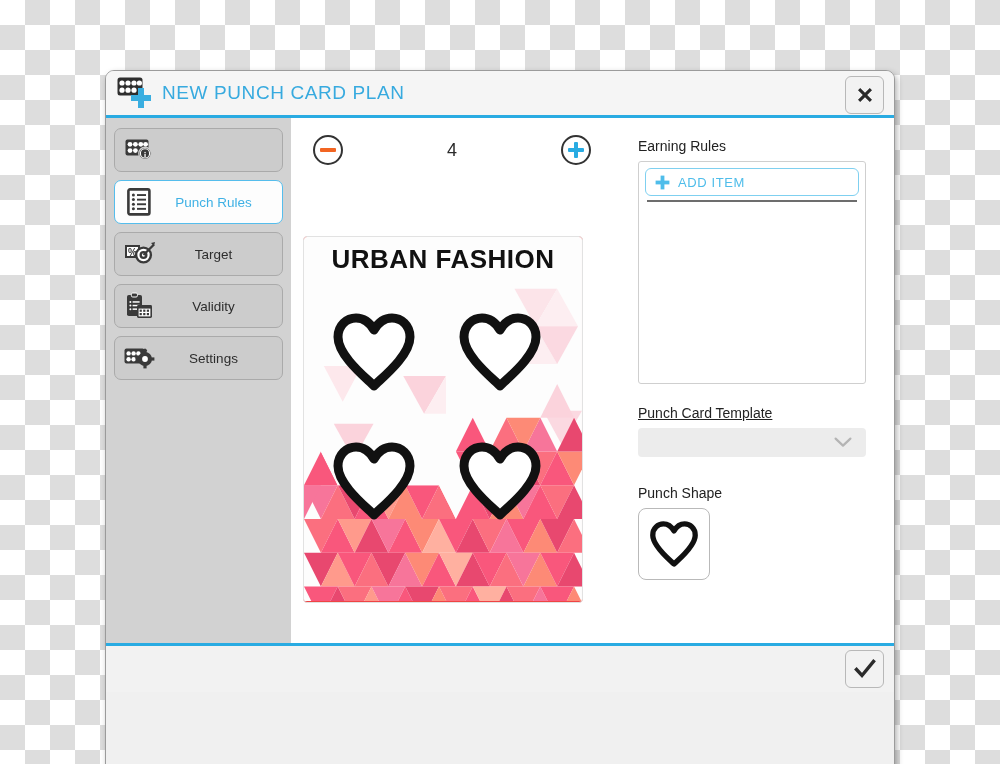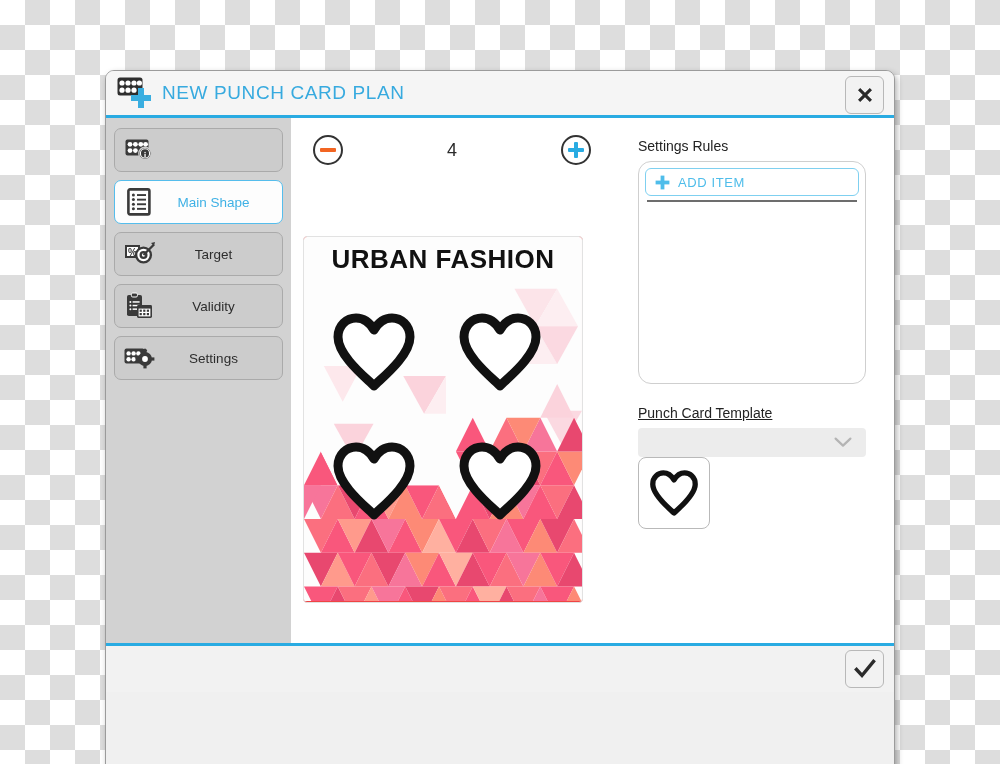--- a/index.html
+++ b/index.html
@@ -201,21 +201,21 @@
     font-size: 14px;
     color: #222222;
     margin-bottom: 7px;
     font-family: "Liberation Sans", sans-serif;
   }
   #earning-box {
     width: 228px;
     height: 223px;
     background: #ffffff;
     border: 1px solid #cfcfcf;
-    border-radius: 13px;
+    border-radius: 3px;
     padding: 6px 6px 0 6px;
   }
   #add-item-btn {
     height: 28px;
     border: 1px solid #7fd0f0;
     border-radius: 6px;
     display: flex;
     align-items: center;
     padding-left: 9px;
     background: #ffffff;
@@ -349,21 +349,21 @@
               <circle cx="6.4" cy="7" r="1.5" fill="#3a3a3a"></circle>
               <rect x="10" y="6.1" width="9" height="1.9" fill="#3a3a3a"></rect>
               <circle cx="6.4" cy="11.6" r="1.5" fill="#3a3a3a"></circle>
               <rect x="10" y="10.7" width="9" height="1.9" fill="#3a3a3a"></rect>
               <circle cx="6.4" cy="16.2" r="1.5" fill="#3a3a3a"></circle>
               <rect x="10" y="15.3" width="9" height="1.9" fill="#3a3a3a"></rect>
               <circle cx="6.4" cy="20.8" r="1.5" fill="#3a3a3a"></circle>
               <rect x="10" y="19.9" width="9" height="1.9" fill="#3a3a3a"></rect>
             </svg>
           </span>
-          <span class="nav-label">Main Shape</span>
+          <span class="nav-label">Punch Rules</span>
         </div>
 
         <div class="nav-item">
           <span class="nav-icon">
             <svg width="32" height="26" viewBox="0 0 32 26">
               <rect x="1" y="4" width="15" height="13" fill="#3a3a3a"></rect>
               <rect x="3" y="6" width="11" height="9" fill="#ffffff"></rect>
               <text x="4" y="14.5" font-size="10" font-weight="bold" fill="#3a3a3a" font-family="Liberation Sans, sans-serif">%</text>
               <circle cx="19.5" cy="14" r="8.6" fill="#3a3a3a"></circle>
               <circle cx="19.5" cy="14" r="6.2" fill="#ffffff"></circle>
@@ -574,41 +574,42 @@
           <span class="heart-slot" style="left:152px; top:205px;">
             <svg width="88" height="78" viewBox="0 0 88 78">
               <path d="M44 73 C40 68 8 44 8 24 C8 12 17 5 26 5 C34 5 40 10 44 17 C48 10 54 5 62 5 C71 5 80 12 80 24 C80 44 48 68 44 73 Z" fill="#ffffff" stroke="#111111" stroke-width="9" stroke-linejoin="round"></path>
             </svg>
           </span>
         </div>
       </div>
 
       <div id="right">
 
-        <div class="field-label">Settings Rules</div>
+        <div class="field-label">Earning Rules</div>
 
         <div id="earning-box">
           <div id="add-item-btn">
             <svg width="15" height="15" viewBox="0 0 15 15">
               <rect x="5.6" y="0.6" width="3.8" height="13.8" fill="#4fbdea"></rect>
               <rect x="0.6" y="5.6" width="13.8" height="3.8" fill="#4fbdea"></rect>
             </svg>
             <span id="add-item-label">ADD ITEM</span>
           </div>
           <div id="add-item-divider"></div>
         </div>
 
         <div class="field-label" id="template-label">Punch Card Template</div>
         <div id="template-select">
           <span></span>
           <svg class="chev" width="18" height="11" viewBox="0 0 18 11">
             <path d="M1.6 1.6 L9 8.6 L16.4 1.6" fill="none" stroke="#b4b4b4" stroke-width="2.2" stroke-linecap="round" stroke-linejoin="round"></path>
           </svg>
         </div>
 
+        <div class="field-label" id="shape-label">Punch Shape</div>
         <div id="punch-shape-box">
           <svg width="52" height="46" viewBox="0 0 88 78">
             <path d="M44 73 C40 68 8 44 8 24 C8 12 17 5 26 5 C34 5 40 10 44 17 C48 10 54 5 62 5 C71 5 80 12 80 24 C80 44 48 68 44 73 Z" fill="#ffffff" stroke="#111111" stroke-width="9" stroke-linejoin="round"></path>
           </svg>
         </div>
       </div>
     </div>
 
     <div id="footer">
       <div id="confirm-button">

